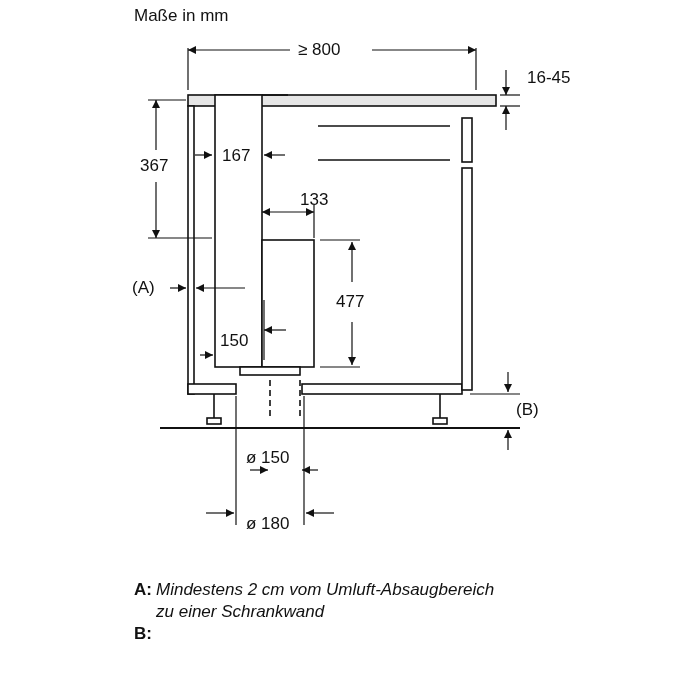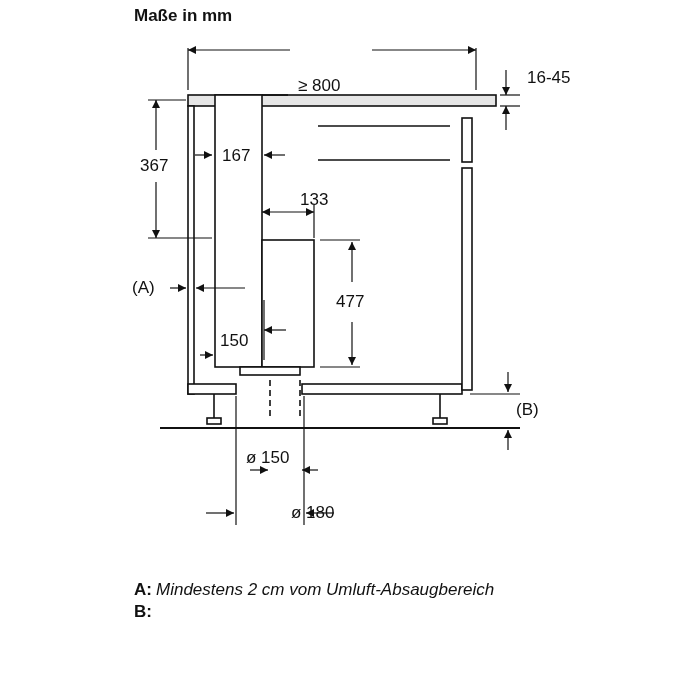--- a/index.html
+++ b/index.html
@@ -1,19 +1,19 @@
 <!DOCTYPE html>
 <html><head>
 <meta charset="utf-8">
 <style>
   html,body{margin:0;padding:0;background:#fff;}
   body{width:700px;height:700px;position:relative;overflow:hidden;font-family:"Liberation Sans",sans-serif;color:#111;}
   svg{position:absolute;left:0;top:0;}
   .lbl{position:absolute;font-size:17px;line-height:20px;white-space:nowrap;color:#111;}
-  .title{position:absolute;left:134px;top:6px;font-size:17px;font-weight:bold;}
+  .title{position:absolute;left:134px;top:6px;font-size:17px;}
   .notes{position:absolute;left:134px;top:579px;font-size:17px;line-height:22px;}
   .note{display:flex;}
   .note .k{width:22px;font-weight:bold;}
   .note .t{white-space:pre;font-style:italic;}
 </style>
 </head>
 <body>
 
 <svg width="700" height="700" viewBox="0 0 700 700">
   <defs>
@@ -94,33 +94,33 @@
 
     <line x1="236" y1="396" x2="236" y2="525"></line>
     <line x1="304" y1="396" x2="304" y2="525"></line>
     <line x1="206" y1="513" x2="234" y2="513" marker-end="url(#ar)"></line>
     <line x1="334" y1="513" x2="306" y2="513" marker-end="url(#ar)"></line>
   </g>
 </svg>
 
 <div class="title">Maße in mm</div>
 
-<div class="lbl" style="left:298px;top:40px;margin-top:36px;">≥ 800</div>
+<div class="lbl" style="left:298px;top:40px;">≥ 800</div>
 <div class="lbl" style="left:514px;top:68px;margin-left:13px;">16-45</div>
 <div class="lbl" style="left:140px;top:156px;">367</div>
 <div class="lbl" style="left:222px;top:146px;">167</div>
 <div class="lbl" style="left:270px;top:190px;margin-left:30px;">133</div>
 <div class="lbl" style="left:336px;top:292px;">477</div>
 <div class="lbl" style="left:132px;top:278px;">(A)</div>
 <div class="lbl" style="left:220px;top:331px;">150</div>
 <div class="lbl" style="left:516px;top:400px;">(B)</div>
 <div class="lbl" style="left:246px;top:448px;">ø 150</div>
-<div class="lbl" style="left:246px;top:503px;margin-left:45px;">ø 180</div>
+<div class="lbl" style="left:246px;top:514px;">ø 180</div>
 
 <div class="notes">
   <div class="note">
     <span class="k">A:</span>
-    <span class="t"><span>Mindestens 2 cm vom Umluft-Absaugbereich</span><br></span>
+    <span class="t"><span>Mindestens 2 cm vom Umluft-Absaugbereich</span><br><span>zu einer Schrankwand</span></span>
   </div>
   <div class="note">
     <span class="k">B:</span>
   </div>
 </div>
 
 </body></html>

